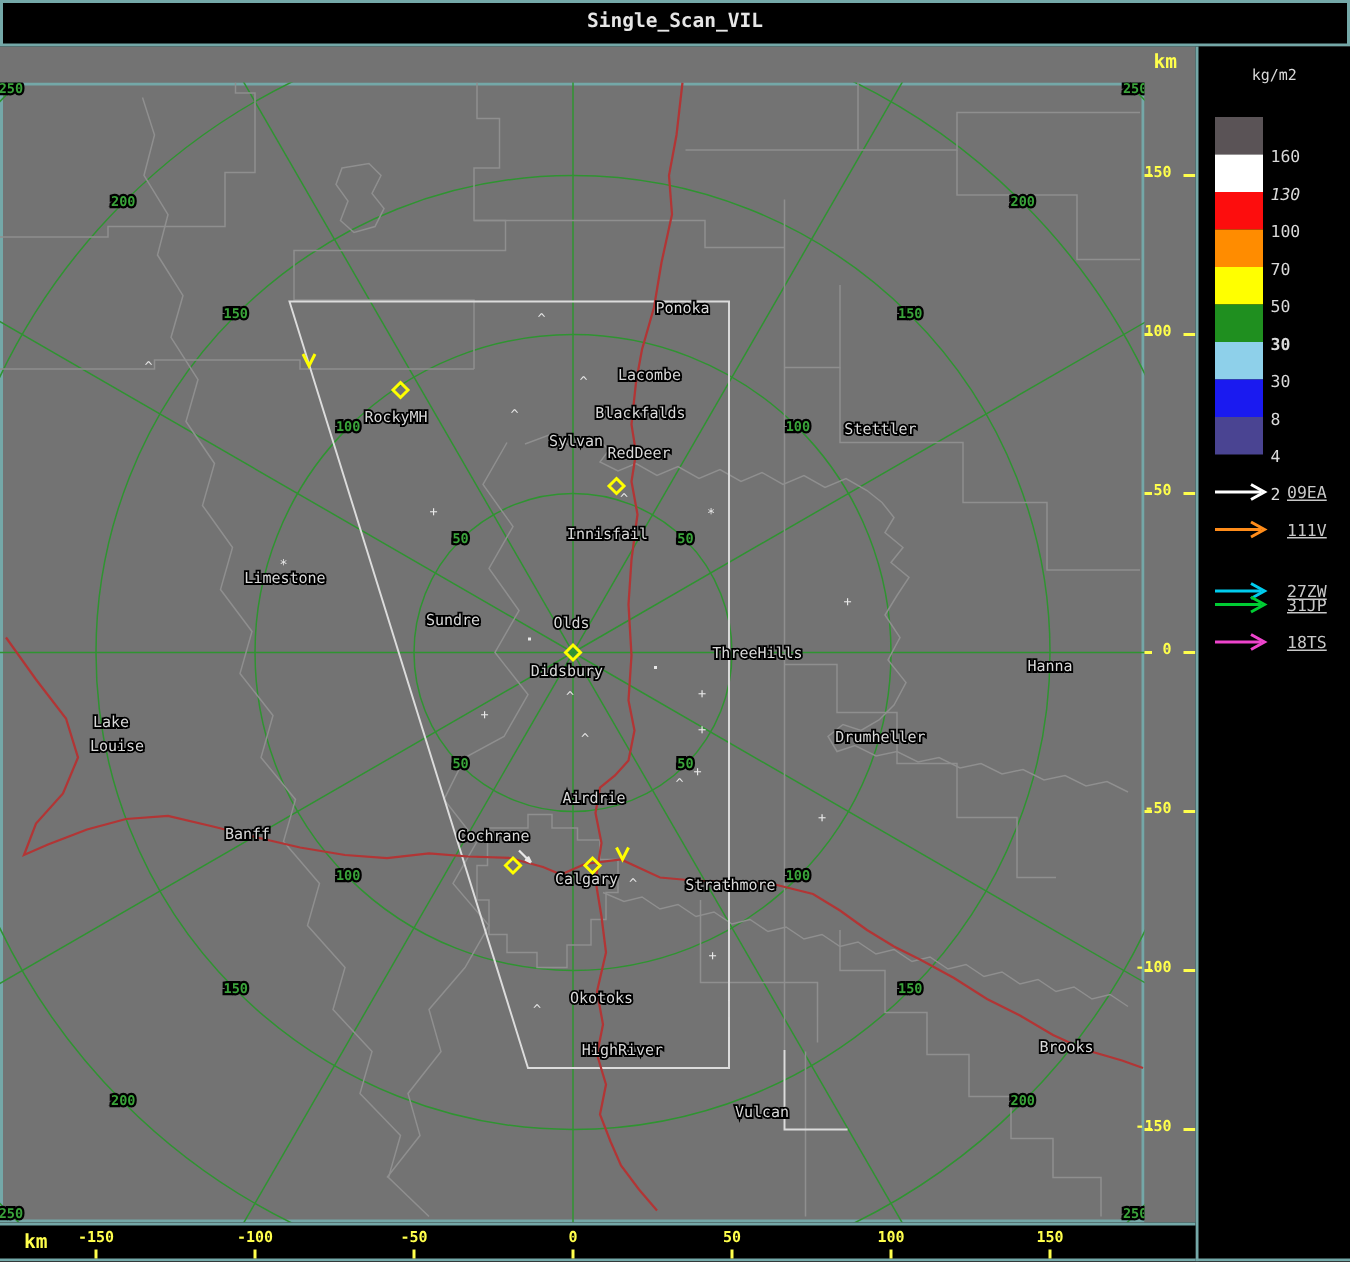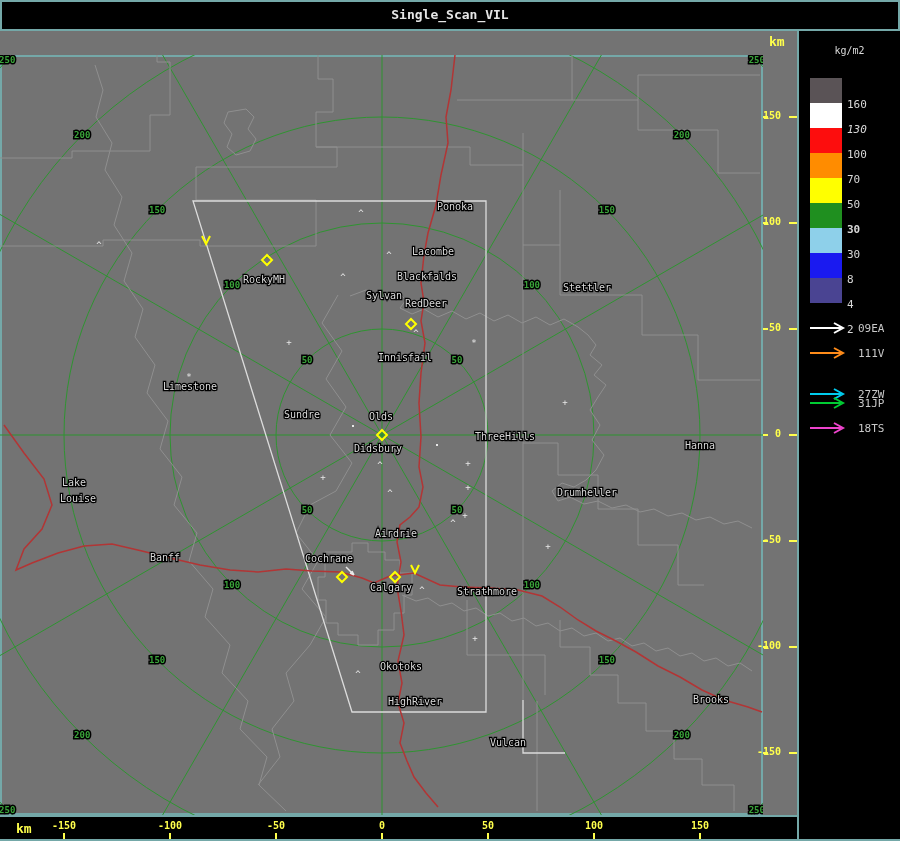--- a/index.html
+++ b/index.html
@@ -21,21 +21,21 @@
   
   #legend-panel{position:absolute;left:797px;top:31px;width:103px;height:810px;box-sizing:border-box;
         border-left:2px solid #74a8a8;background:#000;}
   #legend-title{position:absolute;left:0;top:14px;width:100%;text-align:center;color:#d9d9d9;
         font:10px "DejaVu Sans Mono",monospace;}
   .cbox{position:absolute;left:11px;width:32px;height:25px;}
   .clab{position:absolute;left:48px;width:40px;height:14px;line-height:14px;color:#d9d9d9;
         font:11px "DejaVu Sans Mono",monospace;margin-top:27px;}
   .trow{position:absolute;left:9px;width:92px;height:13px;color:#c8c8c8;
         font:11px "DejaVu Sans Mono",monospace;}
-  .trow span{position:absolute;left:50px;top:0;}
+  .trow span{position:absolute;left:50px;top:0;text-decoration:underline;}
   .trow svg{position:absolute;left:0;top:0;}
   
   #bottom-axis{position:absolute;left:0;top:815px;width:797px;height:26px;box-sizing:border-box;
         border-top:2px solid #74a8a8;border-bottom:2px solid #74a8a8;background:#000;}
   #bottom-axis .unit{position:absolute;left:16px;top:4px;color:#ffff4c;font:bold 13px "DejaVu Sans Mono",monospace;}
   .blab{position:absolute;top:3px;width:44px;margin-left:-22px;text-align:center;color:#ffff4c;
         font:bold 10px "DejaVu Sans Mono",monospace;}
   .btick{position:absolute;top:16px;width:2px;height:6px;background:#ffff4c;}
   #bottom-right-fill{position:absolute;left:797px;top:839px;width:103px;height:2px;background:#74a8a8;}
   

